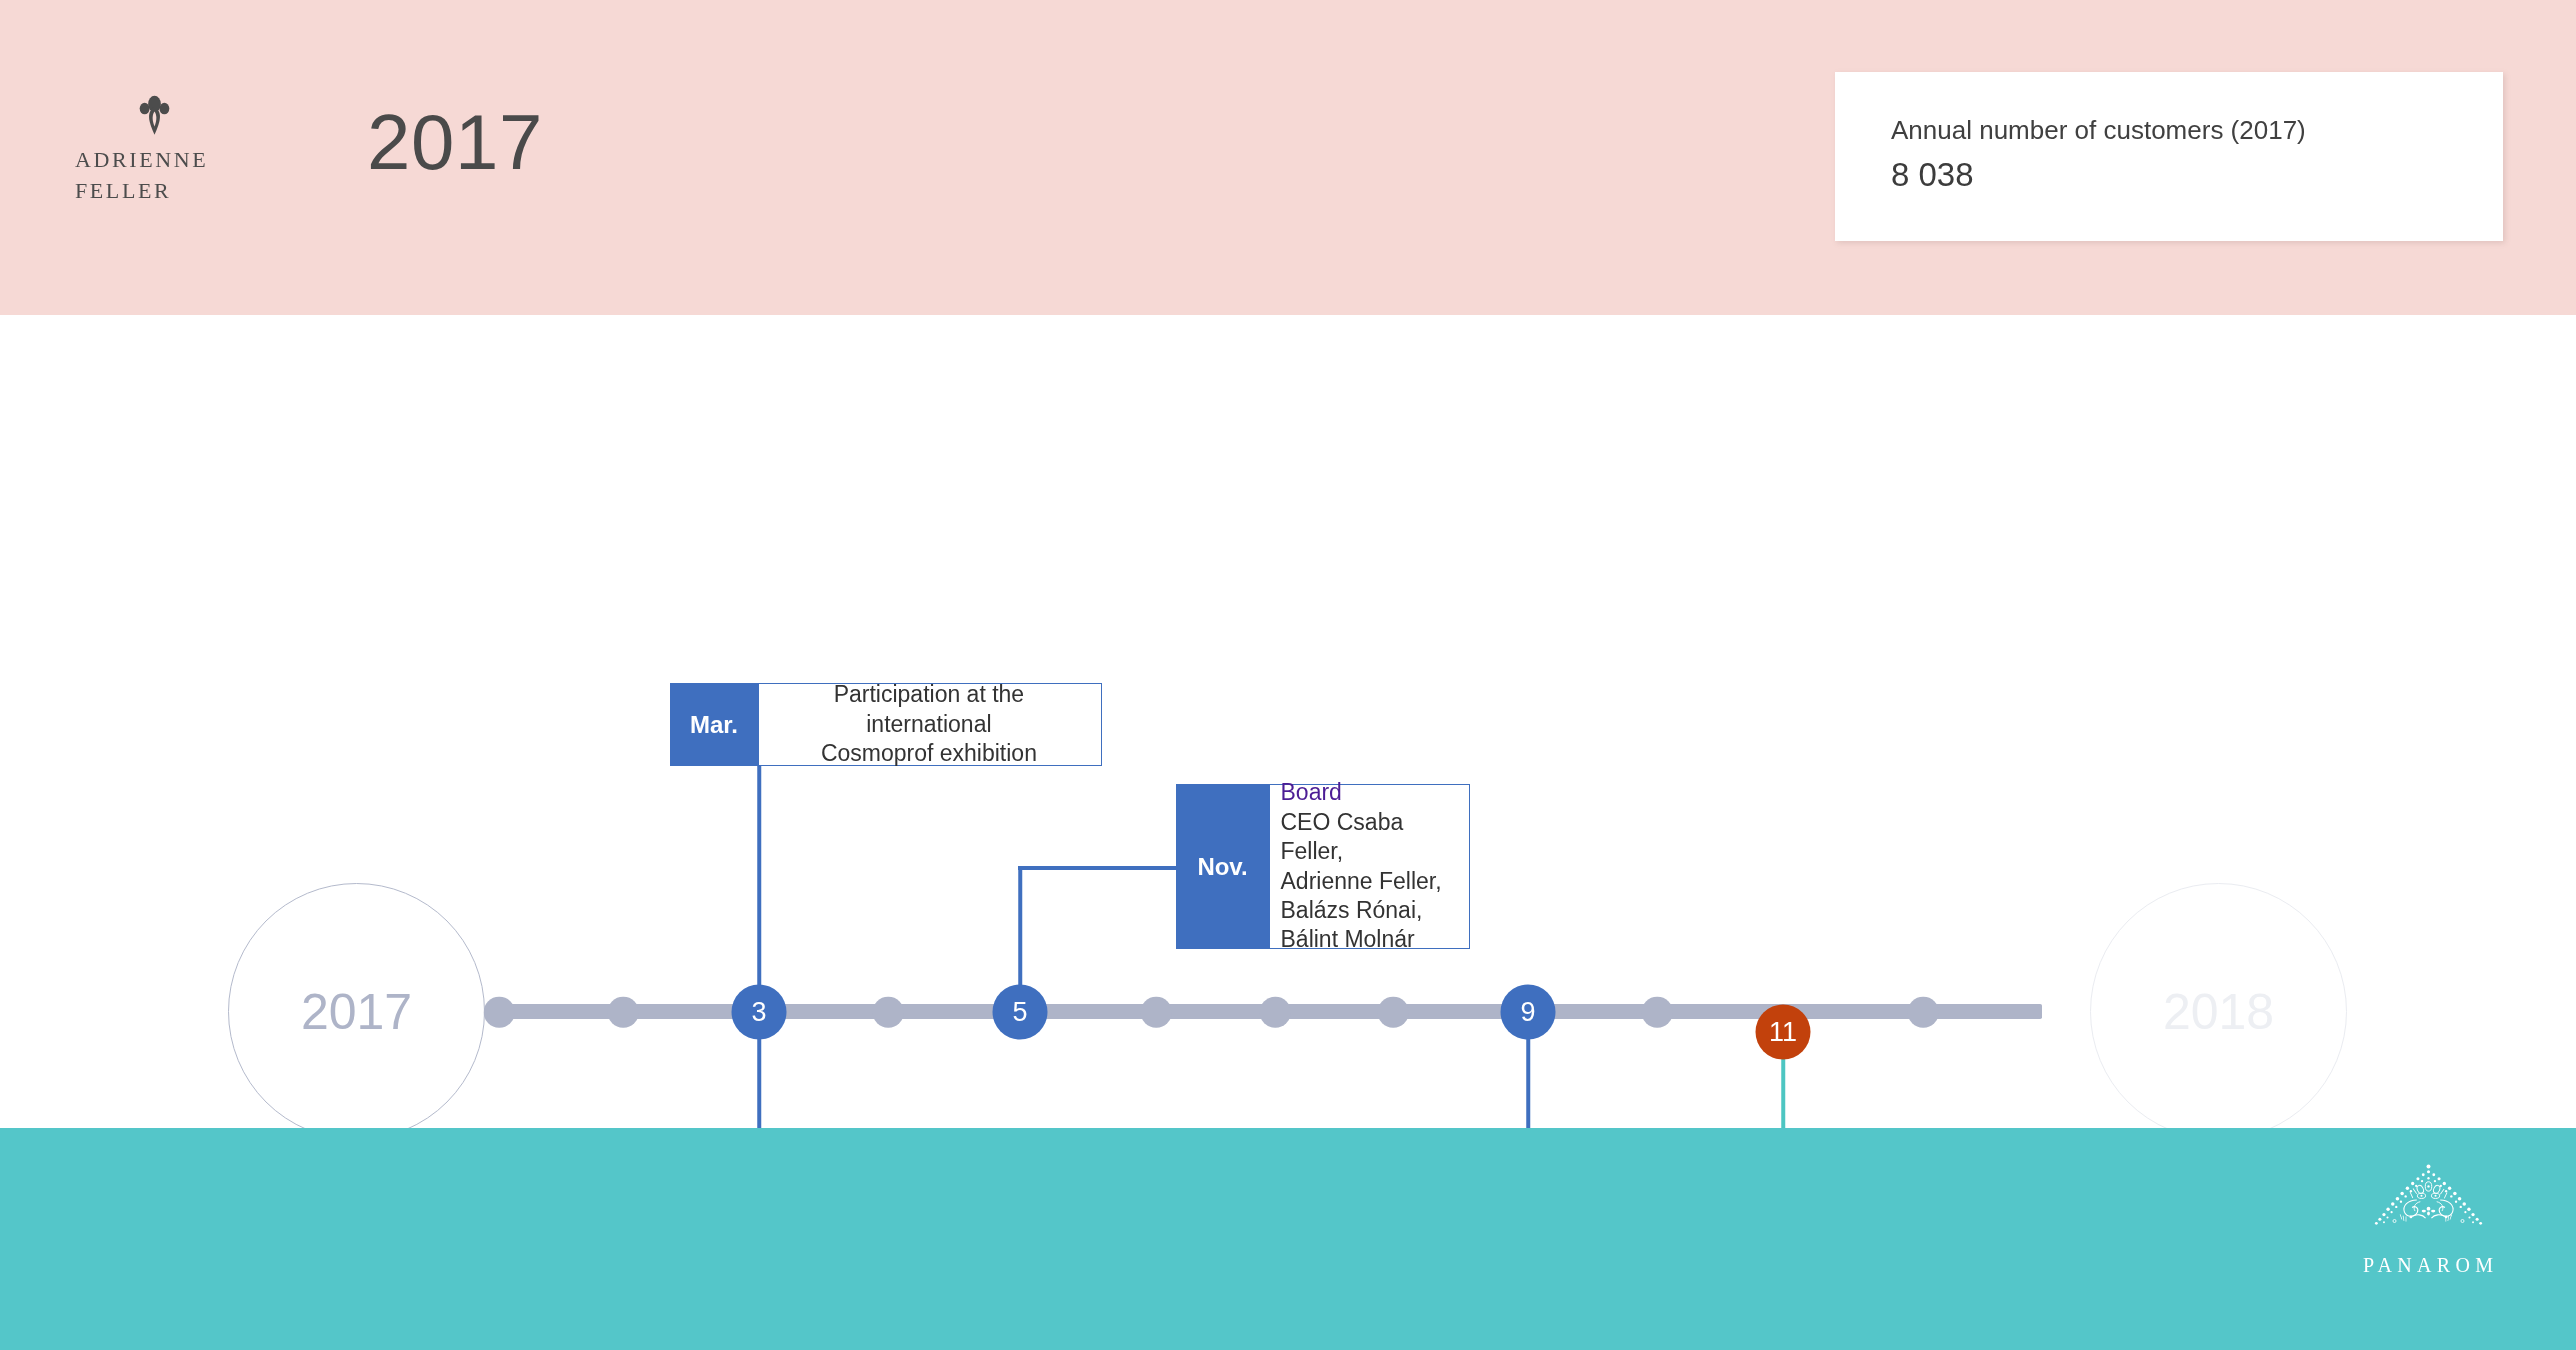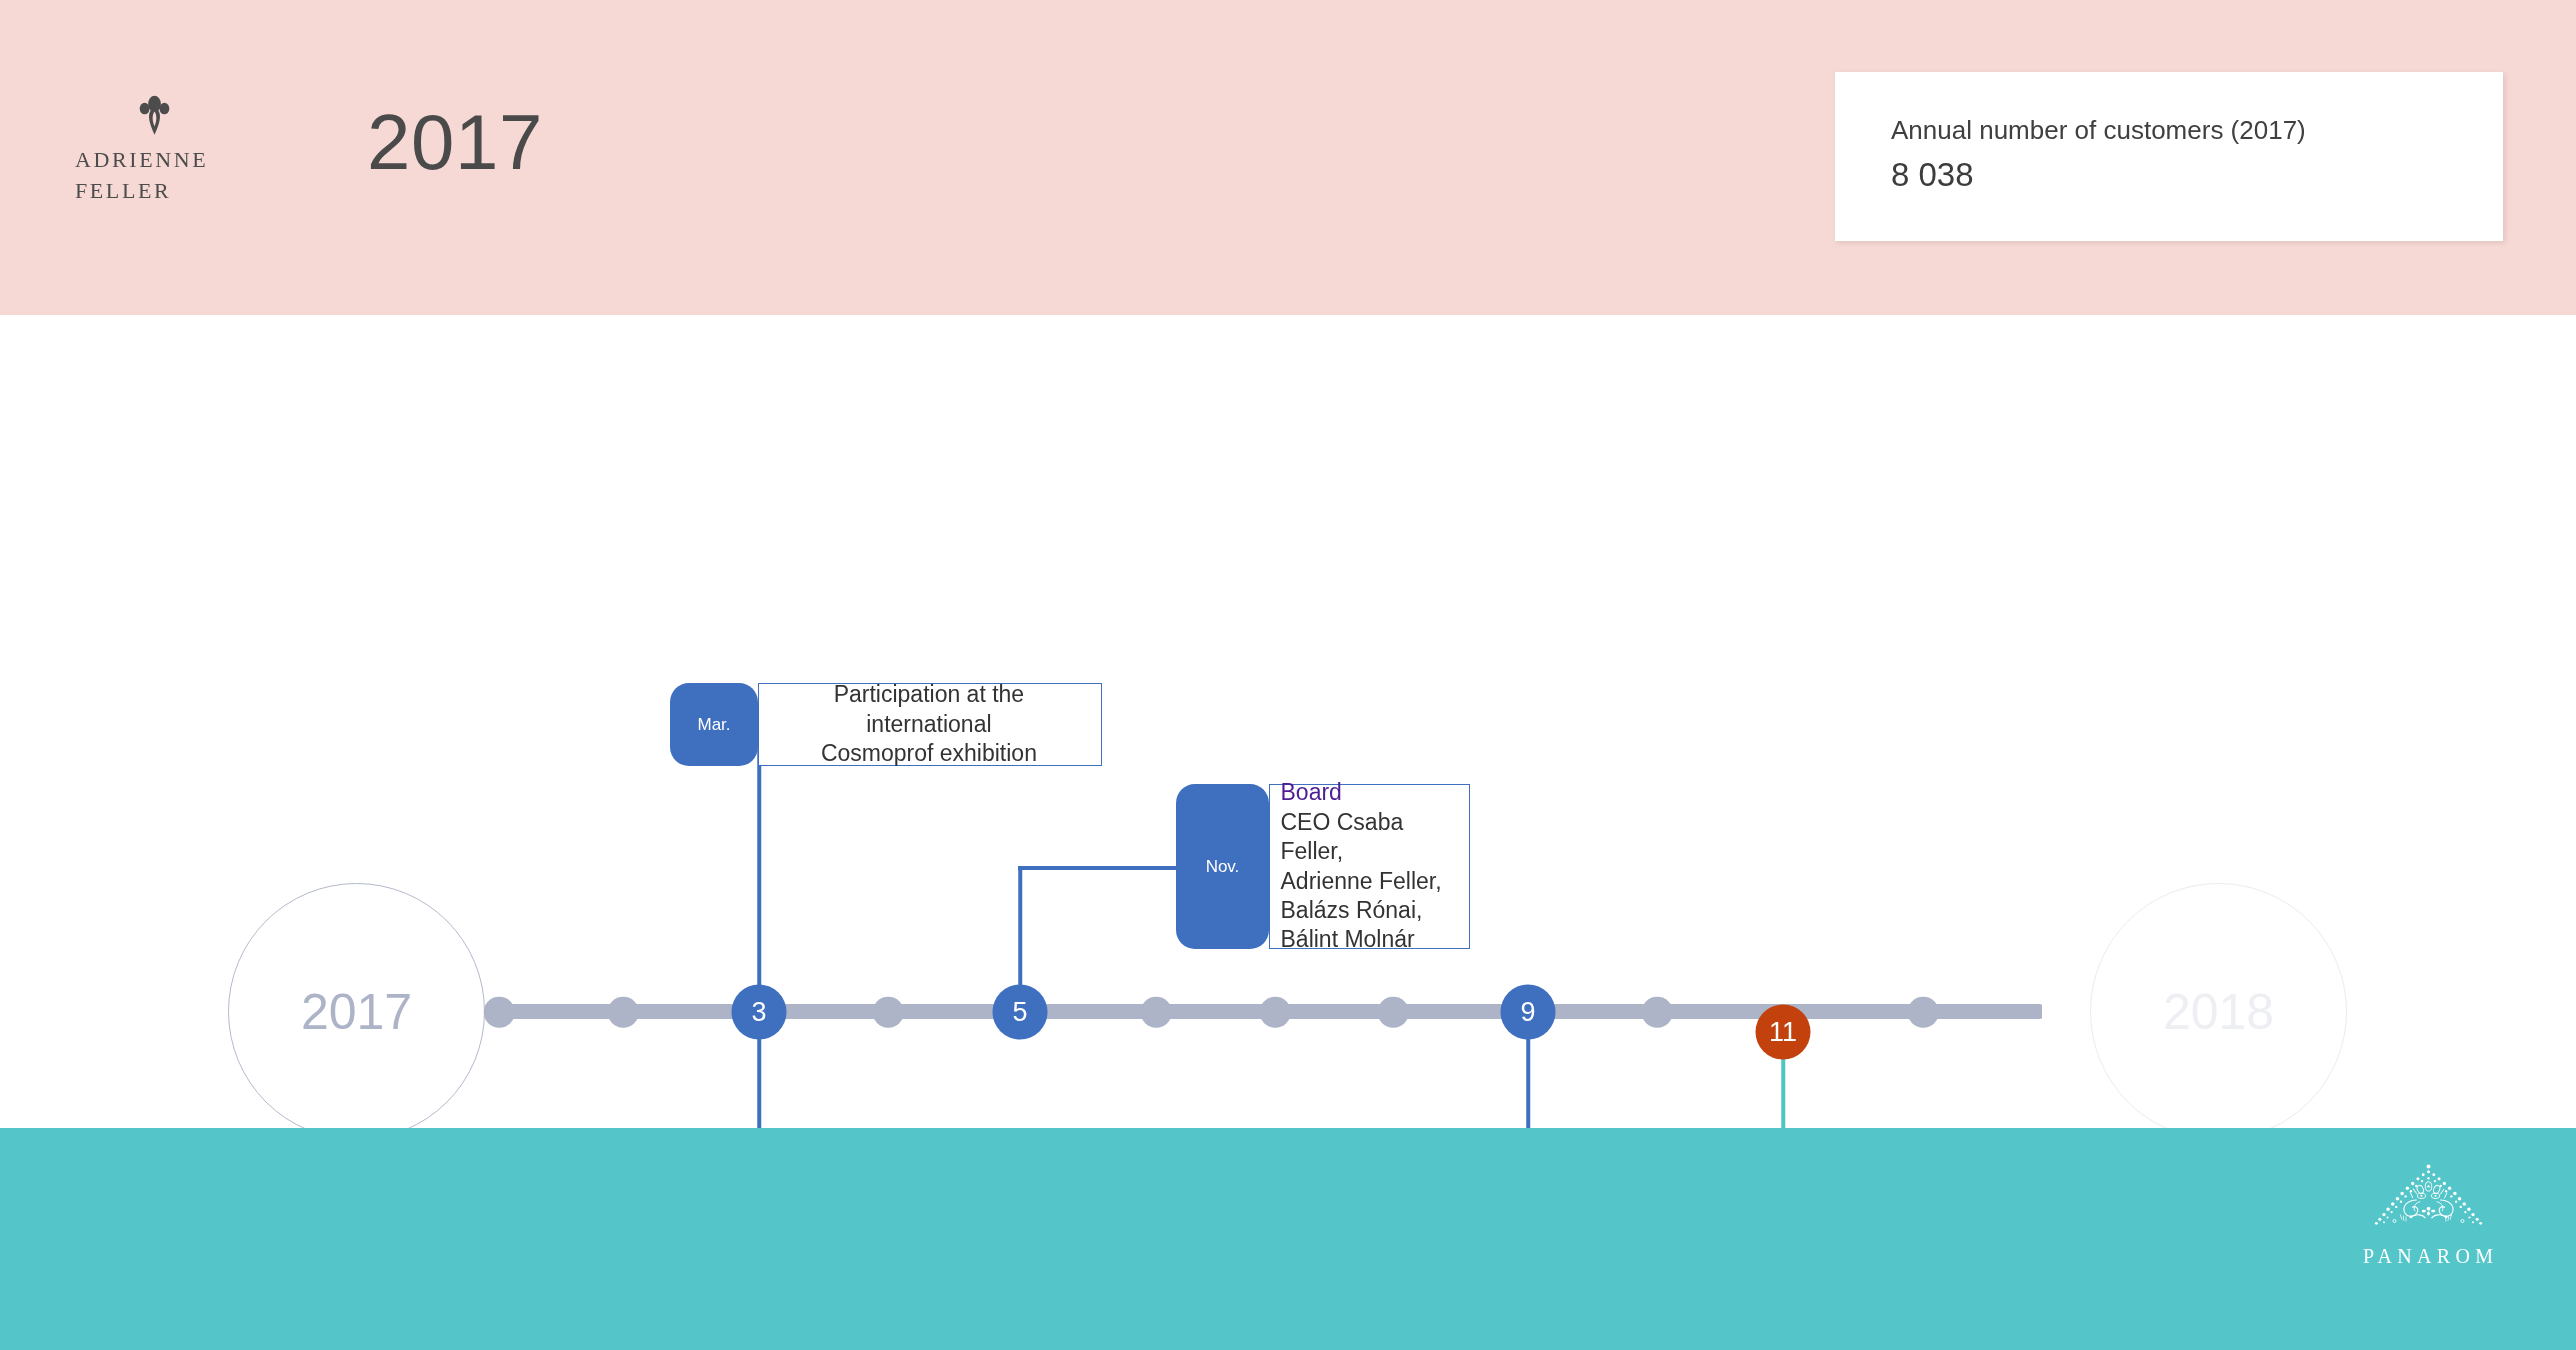--- a/index.html
+++ b/index.html
@@ -103,21 +103,21 @@
     display: block;
     margin: 0 auto;
     width: 135px;
     height: 75px;
   }
   .panarom-name {
     font-family: "Liberation Serif", serif;
     font-size: 20px;
     letter-spacing: 5.3px;
     color: #ffffff;
-    margin-top: 7px;
+    margin-top: 16px;
     padding-left: 5.3px;
   }
 
   
   .timeline-area {
     position: absolute;
     left: 0;
     top: 315px;
     width: 2576px;
     height: 813px;
@@ -193,24 +193,23 @@
     position: absolute;
     display: flex;
     align-items: stretch;
     box-sizing: border-box;
   }
   .callout-month {
     display: flex;
     align-items: center;
     justify-content: center;
     color: #ffffff;
-    font-size: 17px;
-    font-weight: 400;
+    font-size: 24px;
+    font-weight: 700;
     flex: 0 0 auto;
-    border-radius: 19px;
   }
   .callout-body {
     background: #ffffff;
     border: 1.8px solid;
     box-sizing: border-box;
     display: flex;
     flex-direction: column;
     justify-content: center;
     font-size: 23px;
     line-height: 1.28;

